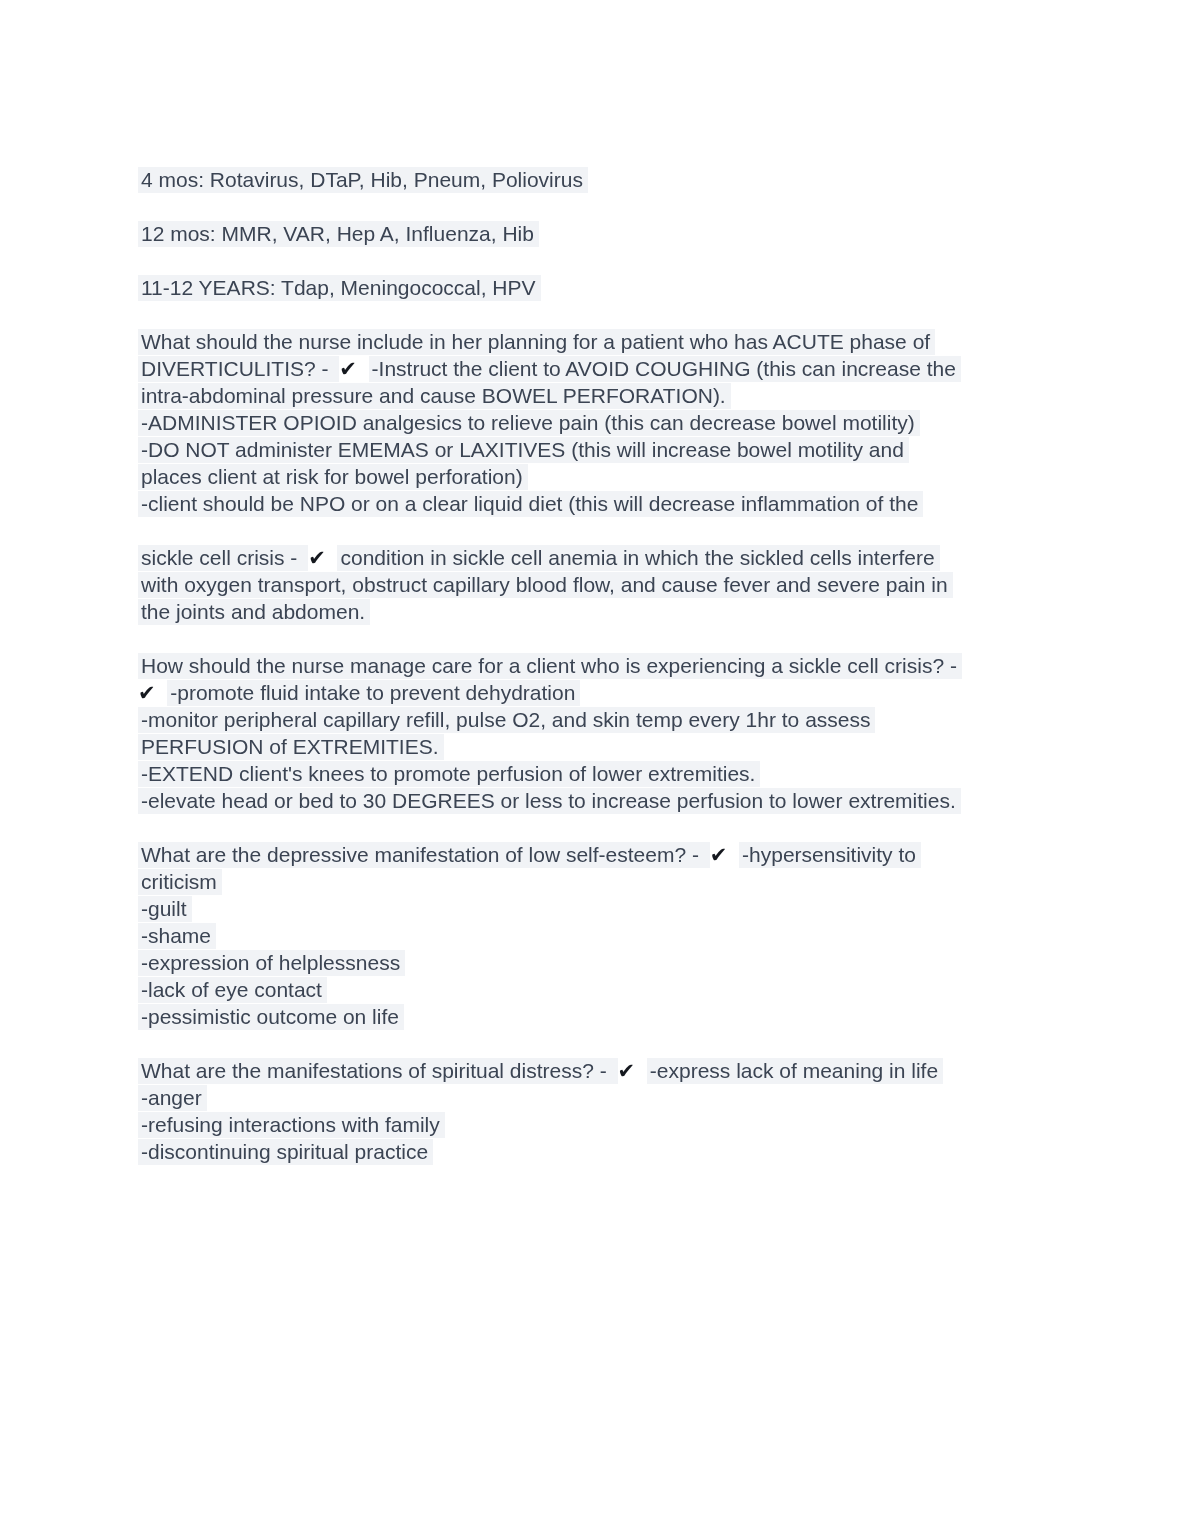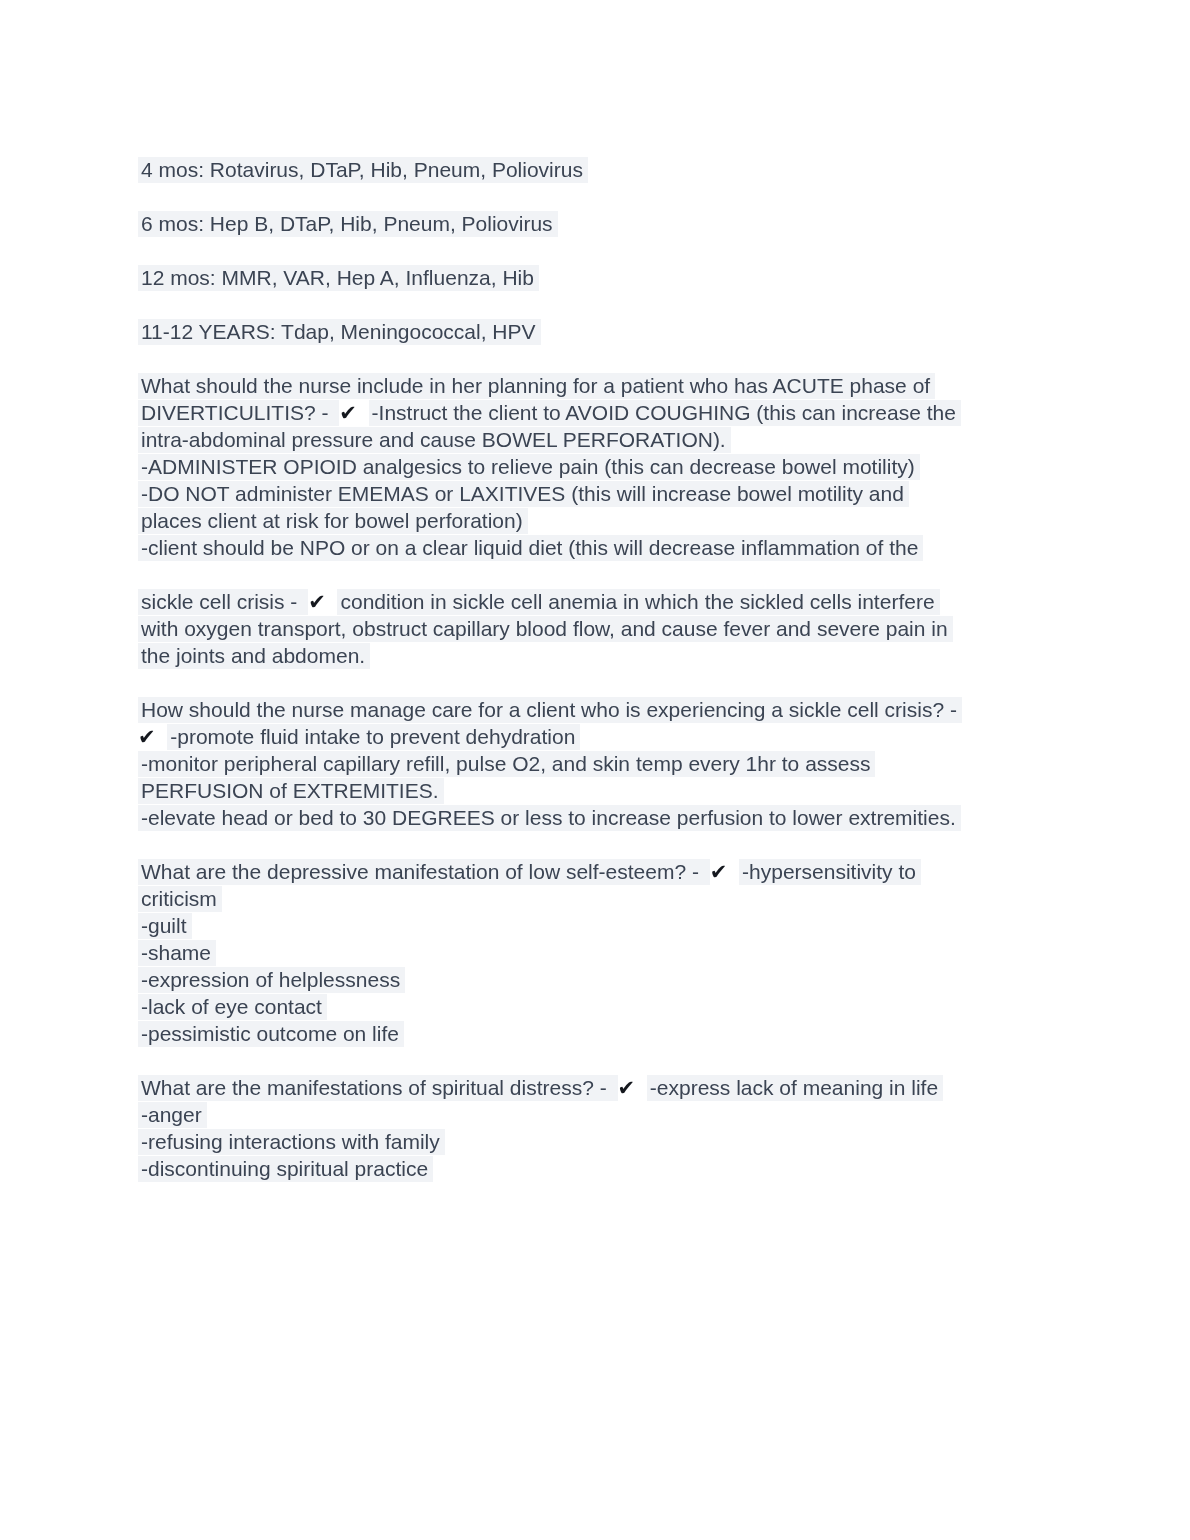--- a/index.html
+++ b/index.html
@@ -13,21 +13,21 @@
     position:relative;
     width:1190px;
     height:1540px;
     background:var(--page-bg);
     overflow:hidden;
     font-family:"Liberation Sans","DejaVu Sans",sans-serif;
   }
   .doc{
     position:absolute;
     left:138px;
-    top:156px;
+    top:166px;
     width:990px;
     font-size:21px;
     line-height:27px;
     color:var(--text);
   }
   .para{margin:0 0 27px 0;}
   .para:last-child{margin-bottom:1px;}
   .line{
     height:27px;
     white-space:pre;
@@ -45,23 +45,20 @@
 </style>
 </head>
 <body>
 
 <div class="page">
   <div class="doc" id="doc">
       <div class="para">
         <div class="line"><span class="hl">4 mos: Rotavirus, DTaP, Hib, Pneum, Poliovirus</span></div>
       </div>
       <div class="para">
-        <div class="line"><span class="hl">6 mos: Hep B, DTaP, Hib, Pneum, Poliovirus</span></div>
-      </div>
-      <div class="para">
         <div class="line"><span class="hl">12 mos: MMR, VAR, Hep A, Influenza, Hib</span></div>
       </div>
       <div class="para">
         <div class="line"><span class="hl">11-12 YEARS: Tdap, Meningococcal, HPV</span></div>
       </div>
       <div class="para">
         <div class="line"><span class="hl">What should the nurse include in her planning for a patient who has ACUTE phase of</span></div>
         <div class="line"><span class="hl">DIVERTICULITIS? - </span><span class="check">✔  </span><span class="hl">-Instruct the client to AVOID COUGHING (this can increase the</span></div>
         <div class="line"><span class="hl">intra-abdominal pressure and cause BOWEL PERFORATION).</span></div>
         <div class="line"><span class="hl">-ADMINISTER OPIOID analgesics to relieve pain (this can decrease bowel motility)</span></div>
@@ -72,20 +69,21 @@
       <div class="para">
         <div class="line"><span class="hl">sickle cell crisis - </span><span class="check">✔  </span><span class="hl">condition in sickle cell anemia in which the sickled cells interfere</span></div>
         <div class="line"><span class="hl">with oxygen transport, obstruct capillary blood flow, and cause fever and severe pain in</span></div>
         <div class="line"><span class="hl">the joints and abdomen.</span></div>
       </div>
       <div class="para">
         <div class="line"><span class="hl">How should the nurse manage care for a client who is experiencing a sickle cell crisis? -</span></div>
         <div class="line"><span class="check">✔  </span><span class="hl">-promote fluid intake to prevent dehydration</span></div>
         <div class="line"><span class="hl">-monitor peripheral capillary refill, pulse O2, and skin temp every 1hr to assess</span></div>
         <div class="line"><span class="hl">PERFUSION of EXTREMITIES.</span></div>
+        <div class="line"><span class="hl">-EXTEND client's knees to promote perfusion of lower extremities.</span></div>
         <div class="line"><span class="hl">-elevate head or bed to 30 DEGREES or less to increase perfusion to lower extremities.</span></div>
       </div>
       <div class="para">
         <div class="line"><span class="hl">What are the depressive manifestation of low self-esteem? - </span><span class="check">✔  </span><span class="hl">-hypersensitivity to</span></div>
         <div class="line"><span class="hl">criticism</span></div>
         <div class="line"><span class="hl">-guilt</span></div>
         <div class="line"><span class="hl">-shame</span></div>
         <div class="line"><span class="hl">-expression of helplessness</span></div>
         <div class="line"><span class="hl">-lack of eye contact</span></div>
         <div class="line"><span class="hl">-pessimistic outcome on life</span></div>

